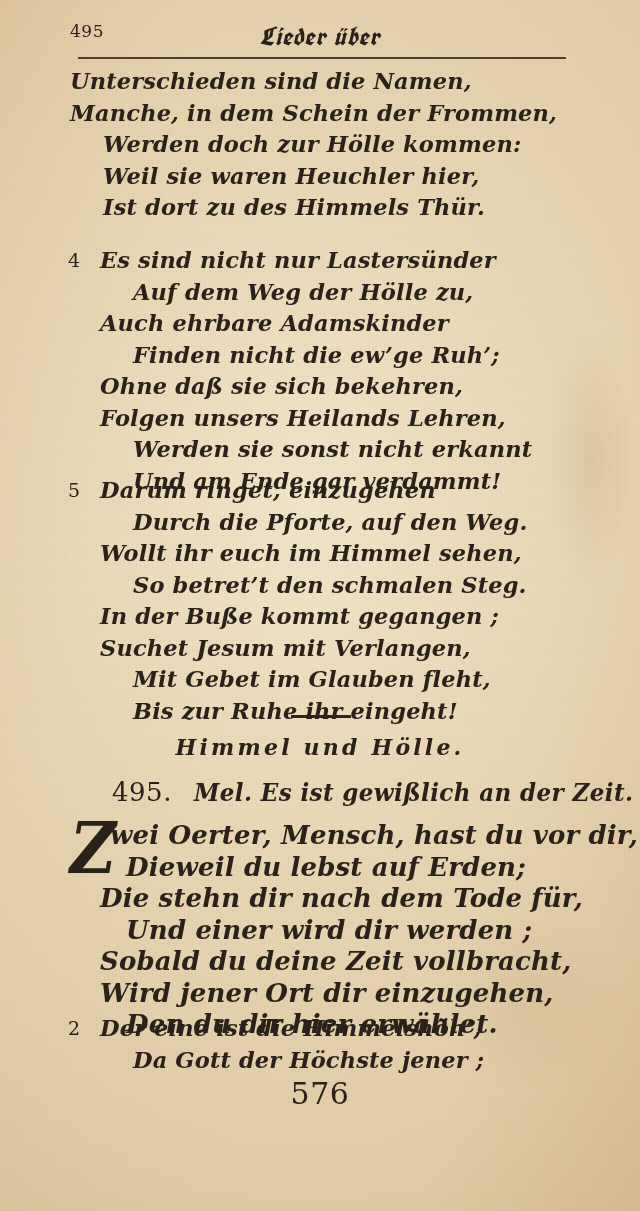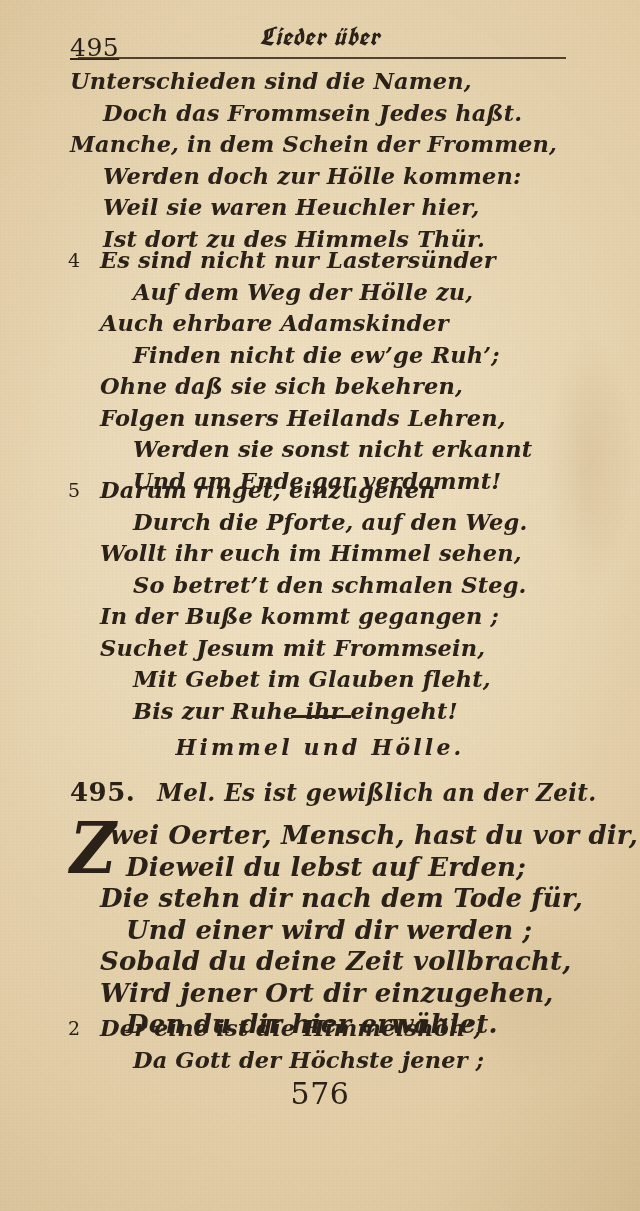--- a/index.html
+++ b/index.html
@@ -62,24 +62,23 @@
   .runhead {
     position: absolute;
     left: 70px;
     top: 20px;
     width: 500px;
     height: 34px;
   }
   .runhead-num {
     position: absolute;
     left: 0;
-    top: 13px;
-    font-size: 25px;
+    top: 1px;
+    font-size: 17px;
     letter-spacing: .5px;
-    text-decoration: underline;
   }
   .runhead-title {
     position: absolute;
     left: 0;
     right: 0;
     top: 0;
     text-align: center;
     font-family: "UnifrakturCook", "DejaVu Serif", serif;
     font-size: 25px;
     font-weight: 700;
@@ -152,22 +151,23 @@
   
   .hymnline {
     position: absolute;
     left: 70px;
     top: 777px;
     width: 540px;
     white-space: nowrap;
   }
   .hymn-no {
     font-size: 26px;
-    font-weight: 700;
+    font-weight: 400;
     letter-spacing: .5px;
+    margin-left: 42px;
   }
   .hymn-mel {
     font-family: "DejaVu Serif", "Liberation Serif", serif;
     font-weight: 700;
     font-style: italic;
     font-size: 23px;
     letter-spacing: .4px;
     padding-left: 22px;
     display: inline-block;
     transform: scaleY(1.05);
@@ -229,21 +229,20 @@
 <div class="page">
 
   <div class="runhead">
     <span class="runhead-num">495</span>
     <span class="runhead-title">Lieder über</span>
   </div>
   <div class="rule-head"></div>
 
   <div class="stanza" style="top:66px;" id="closing-lines">
       <div class="vline"><span class="vtext nopad">Unterschieden sind die Namen,</span></div>
-      <div class="vline ind"><span class="vtext nopad">Doch das Frommsein Jedes haßt.</span></div>
       <div class="vline"><span class="vtext nopad">Manche, in dem Schein der Frommen,</span></div>
       <div class="vline ind"><span class="vtext nopad">Werden doch zur Hölle kommen:</span></div>
       <div class="vline ind"><span class="vtext nopad">Weil sie waren Heuchler hier,</span></div>
       <div class="vline ind"><span class="vtext nopad">Ist dort zu des Himmels Thür.</span></div>
     </div>
 
   <div class="stanza" style="top:245px;" id="stanza-4">
       <div class="vline"><span class="vnum">4</span><span class="vtext">Es sind nicht nur Lastersünder</span></div>
       <div class="vline ind"><span class="vtext">Auf dem Weg der Hölle zu,</span></div>
       <div class="vline"><span class="vtext">Auch ehrbare Adamskinder</span></div>
@@ -253,21 +252,21 @@
       <div class="vline ind"><span class="vtext">Werden sie sonst nicht erkannt</span></div>
       <div class="vline ind"><span class="vtext">Und am Ende gar verdammt!</span></div>
     </div>
 
   <div class="stanza" style="top:475px;" id="stanza-5">
       <div class="vline"><span class="vnum">5</span><span class="vtext">Darum ringet, einzugehen</span></div>
       <div class="vline ind"><span class="vtext">Durch die Pforte, auf den Weg.</span></div>
       <div class="vline"><span class="vtext">Wollt ihr euch im Himmel sehen,</span></div>
       <div class="vline ind"><span class="vtext">So betret’t den schmalen Steg.</span></div>
       <div class="vline"><span class="vtext">In der Buße kommt gegangen ;</span></div>
-      <div class="vline"><span class="vtext">Suchet Jesum mit Frommsein,</span></div>
+      <div class="vline"><span class="vtext">Suchet Jesum mit Verlangen,</span></div>
       <div class="vline ind"><span class="vtext">Mit Gebet im Glauben fleht,</span></div>
       <div class="vline ind"><span class="vtext">Bis zur Ruhe ihr eingeht!</span></div>
     </div>
 
   <div class="rule-short"></div>
   <div class="sec-heading">Himmel und Hölle.</div>
 
   <div class="hymnline">
     <span class="hymn-no">495.</span><span class="hymn-mel">Mel. Es ist gewißlich an der Zeit.</span>
   </div>

